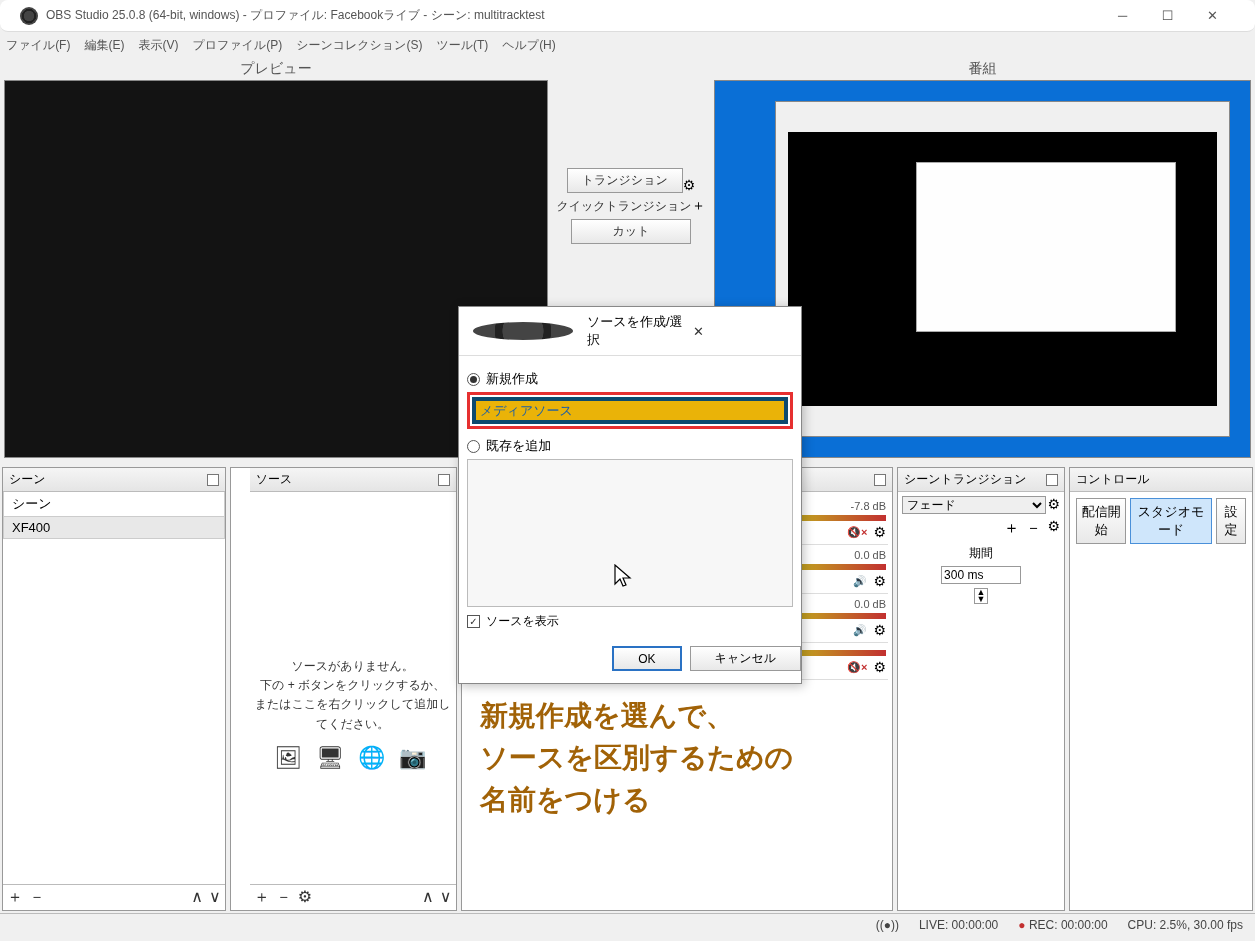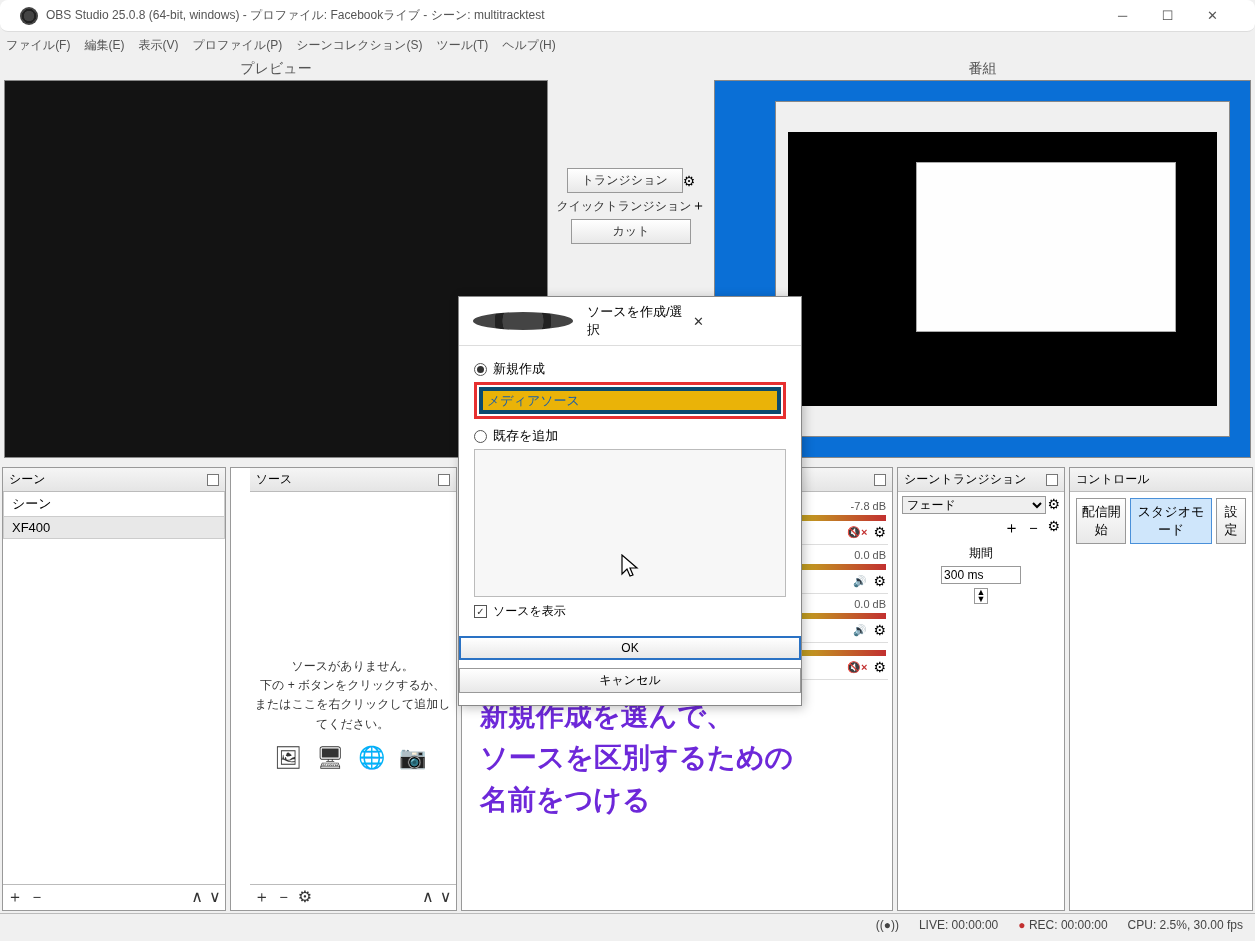--- a/index.html
+++ b/index.html
@@ -12,21 +12,21 @@
 .winbtn { width: 45px; height: 30px; display: flex; align-items: center; justify-content: center; color: #555; }
 
 .menubar { height: 26px; background: #f0f0f0; display: flex; align-items: center; padding: 0 6px; gap: 14px; color: #555; font-size: 12px; }
 .menubar span { cursor: default; }
 
 .main { display: flex; height: 407px; background: #f0f0f0; }
 .preview-col { width: 552px; }
 .preview-label { text-align: center; color: #555; padding: 2px 0; font-size: 14px; }
 .preview-area { height: 378px; background: #131313; margin: 0 4px; border: 1px solid #888;}
 .transition-col { width: 158px; padding-top: 110px; display: flex; flex-direction: column; align-items: center; gap: 4px; }
-.tbtn-row { display: flex; align-items: center; }
+.tbtn-row { display: flex; align-items: flex-end; }
 .tbtn { background: linear-gradient(#fff,#e8e8e8); border: 1px solid #999; padding: 3px 14px; font-size: 12px; color: #333; }
 .tlabel { font-size: 12px; color: #333; }
 .gear { font-size: 14px; }
 .program-col { flex: 1; }
 .program-area { height: 378px; margin: 0 4px; background: #0a6fd6; border: 1px solid #888; position: relative; display:flex; align-items:center; justify-content:center;}
 .recthumb { position:absolute; inset:20px 20px 20px 60px; background:#f0f0f0; border:1px solid #888; }
 .recthumb2 { position:absolute; top:30px; bottom:30px; left:12px; right:12px; background:#000; }
 .recthumb3 { position:absolute; top:60px; left:140px; width:260px; height:170px; background:#fefefe; border:1px solid #aaa; box-shadow:0 2px 6px rgba(0,0,0,.3);}
 
 .docks { display: flex; height: 448px; }
@@ -63,40 +63,40 @@
 .spin{display:inline-block;width:14px;text-align:center;font-size:9px;line-height:7px;border:1px solid #999;}
 
 .controls { width: 185px; }
 .controls-body { padding: 6px; display: flex; flex-direction: row; gap: 4px; }
 .ctrl-btn { border: 1px solid #999; background: linear-gradient(#fff,#e8e8e8); padding: 4px; font-size: 13px; text-align:center; }
 .ctrl-btn.active { background: #cfe6fb; border-color: #4a90d9; }
 
 .statusbar { height: 22px; background: #f0f0f0; border-top: 1px solid #bbb; display: flex; align-items: center; justify-content: flex-end; gap: 20px; padding: 0 12px; font-size: 12px; color: #444; }
 
 
-.dialog { position: absolute; left: 458px; top: 296px; width: 344px; background: #fff; border: 1px solid #888; box-shadow: 2px 2px 10px rgba(0,0,0,.25); z-index: 100; }
+.dialog { position: absolute; left: 458px; top: 306px; width: 344px; background: #fff; border: 1px solid #888; box-shadow: 2px 2px 10px rgba(0,0,0,.25); z-index: 100; }
 .dlg-title { display: flex; align-items: center; padding: 6px 8px; border-bottom: 1px solid #ddd; }
 .dlg-title span { margin-left: 6px; font-size: 13px; flex:1;}
 .dlg-close { font-size: 16px; color: #333; }
-.dlg-body { padding: 10px 15px; }
+.dlg-body { padding: 10px 8px; }
 .radio-row { display: flex; align-items: center; gap: 6px; margin: 4px 0; font-size: 13px; }
 .radio { width: 13px; height: 13px; border: 1px solid #555; border-radius: 50%; display: inline-flex; align-items:center; justify-content:center;}
 .radio.checked::after { content:''; width:7px; height:7px; background:#333; border-radius:50%;}
 .name-input-wrap { border: 3px solid #e63030; padding: 2px; margin: 2px 0 8px 0; }
 .name-input { width: 100%; border: 4px solid #0c4a6e; padding: 2px 4px; font-size: 13px; background: #eab308; color: #1a5fa8;}
 .name-input::selection { background: #2a72c4; color:#fff;}
 .existing-box { border: 1px solid #bbb; height: 148px; margin: 4px 0; background: #f7f7f7; position:relative;}
 .cursor-arrow { position:absolute; left:146px; top:104px; font-size:22px;}
 .chk-row { display: flex; align-items: center; gap: 6px; margin: 6px 0; font-size: 12px; }
 .chk { width:13px; height:13px; border:1px solid #555; display:inline-flex; align-items:center; justify-content:center; font-size:10px; color:#333;}
-.dlg-buttons { display: flex; justify-content: flex-end; gap: 8px; padding: 0 0 12px; flex-direction: column; }
+.dlg-buttons { display: flex; justify-content: flex-end; gap: 8px; padding: 0 0 12px; }
 .dlg-btn { border: 1px solid #999; background: linear-gradient(#fff,#e8e8e8); padding: 3px 24px; font-size: 12px; }
 .dlg-btn.primary { border: 2px solid #2a72c4; }
 
-.annotation { position: absolute; left: 480px; top: 695px; font-size: 28px; font-weight: bold; color: #6d28d9; line-height: 1.5; z-index:50; white-space:pre;}
+.annotation { position: absolute; left: 480px; top: 695px; font-size: 28px; font-weight: bold; color: #a16207; line-height: 1.5; z-index:50; white-space:pre;}
 
 svg { display:block; }
 </style>
 </head>
 <body>
 
 <div class="titlebar">
   <span class="obs-logo"></span>
   <span class="titlebar-text">OBS Studio 25.0.8 (64-bit, windows) - プロファイル: Facebookライブ - シーン: multitracktest</span>
   <div class="winbtns">

